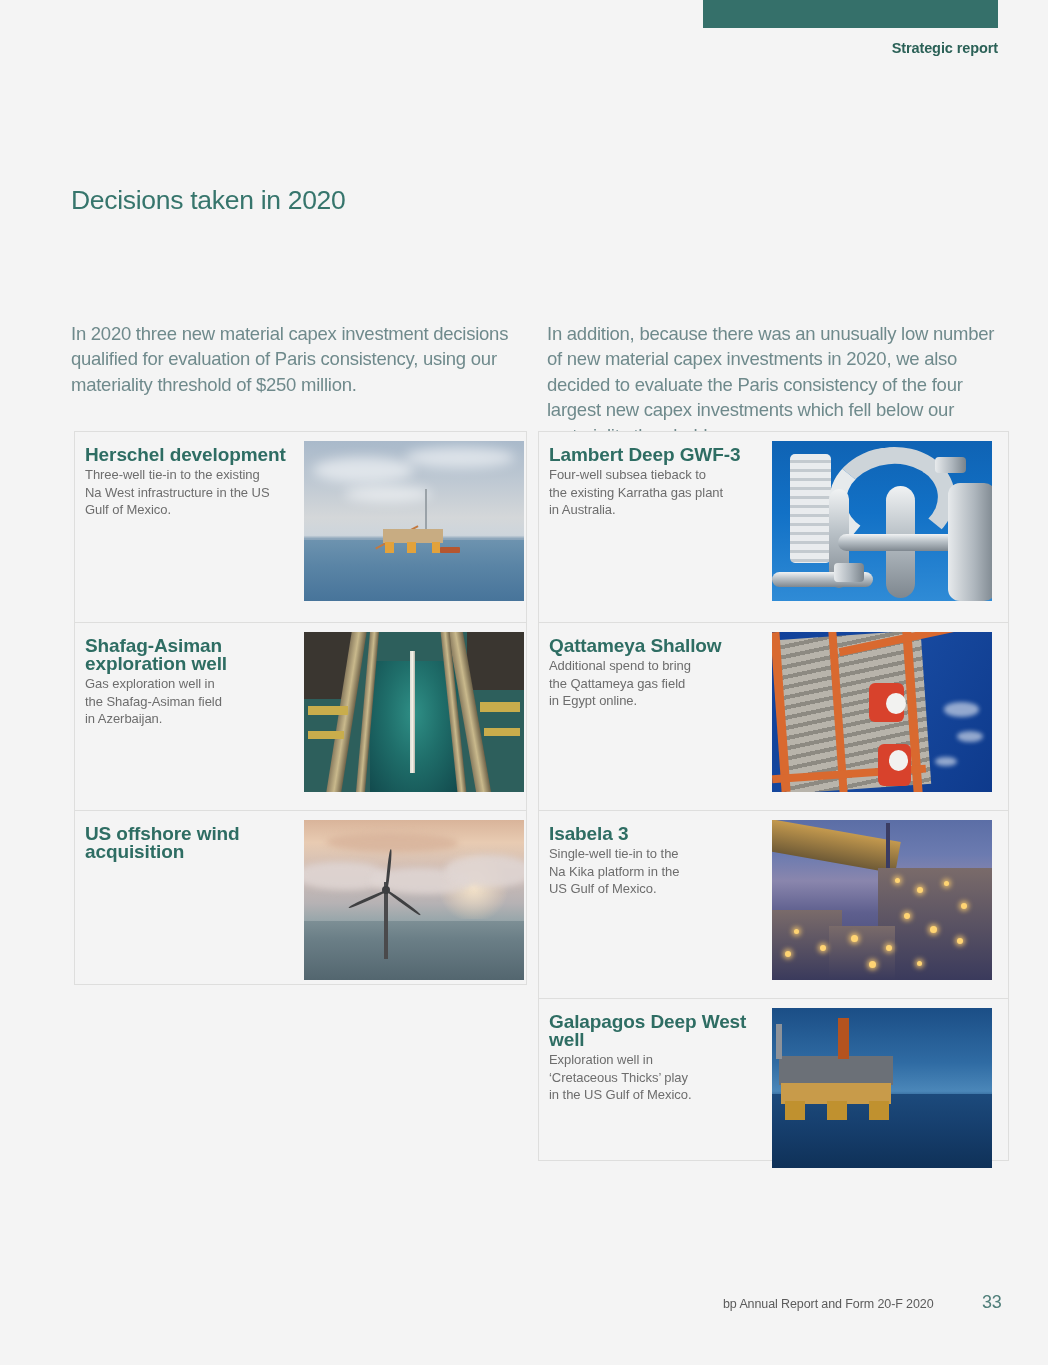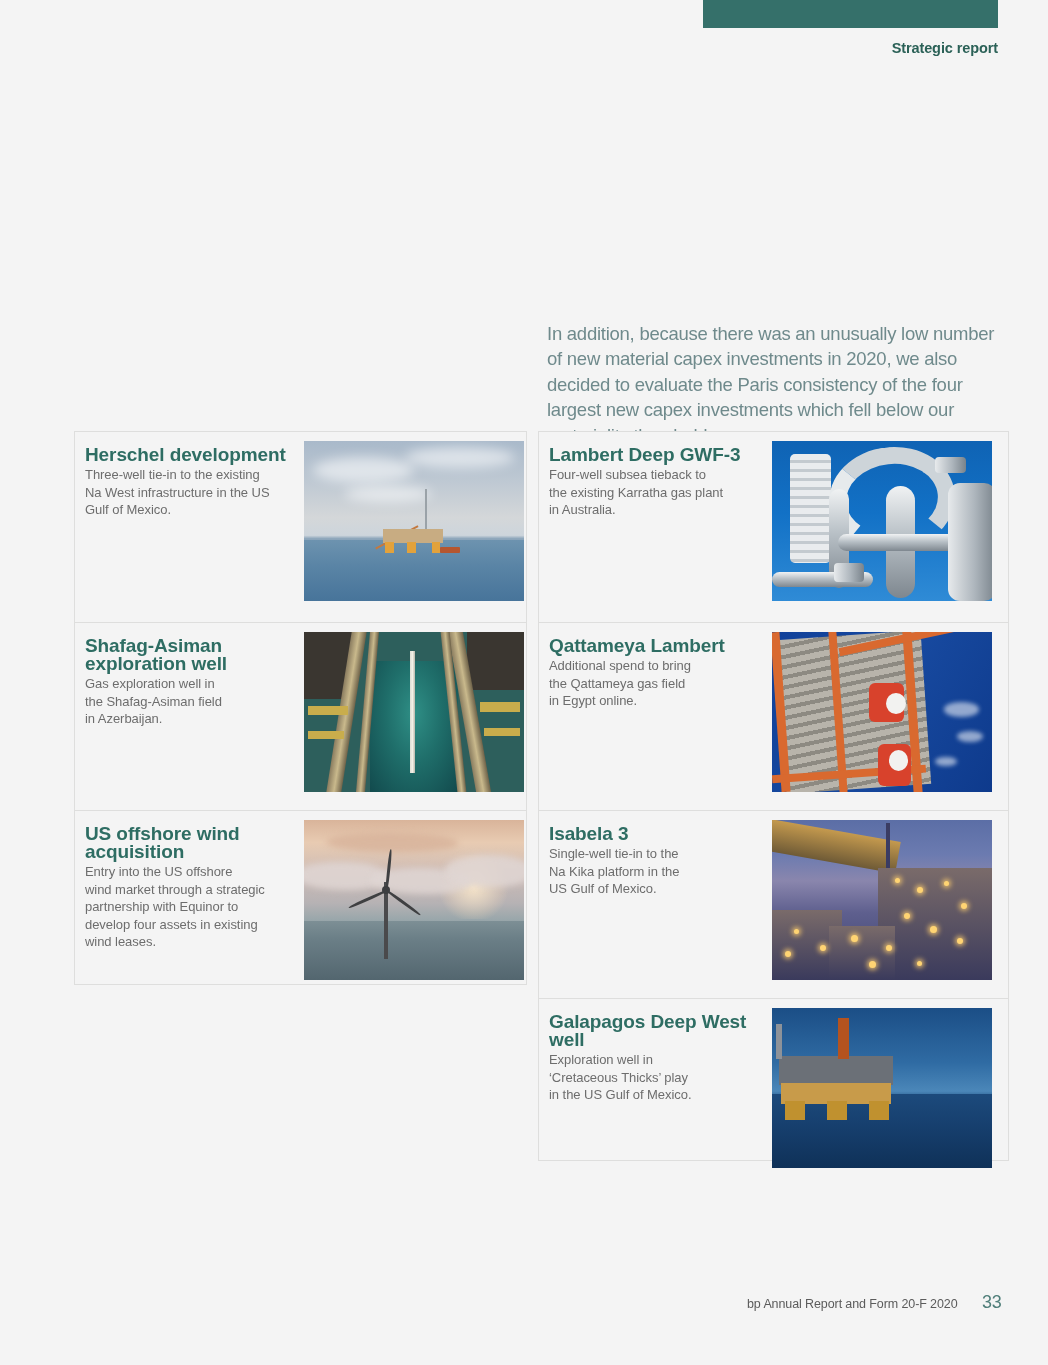--- a/index.html
+++ b/index.html
@@ -133,21 +133,20 @@
   .panel.right .card .thumb { margin-top: 9px; margin-left: 7px; }
 
   
   .footer-text {
     position: absolute;
     left: 723px;
     top: 1297px;
     font-size: 12.5px;
     color: #5b5b5b;
     letter-spacing: -0.1px;
-    margin-left: 24px;
   }
   .footer-page {
     position: absolute;
     left: 982px;
     top: 1292px;
     font-size: 18px;
     color: #4f7e79;
     letter-spacing: -0.2px;
   }
 
@@ -322,21 +321,23 @@
   }
 </style>
 </head>
 <body>
 
 <div class="page">
 
   <div class="header-bar"></div>
   <div class="header-label">Strategic report</div>
 
-
+  <h1 class="page-title">Decisions taken in 2020</h1>
+
+  <p class="intro left">In 2020 three new material capex investment decisions qualified for evaluation of Paris consistency, using our materiality threshold of $250 million.</p>
   <p class="intro right">In addition, because there was an unusually low number of new material capex investments in 2020, we also decided to evaluate the Paris consistency of the four largest new capex investments which fell below our materiality threshold.</p>
 
   <div class="panel left">
 
     <div class="card">
       <div class="card-body">
         <div class="card-title">Herschel development</div>
         <div class="card-desc">Three-well tie-in to the existing
 Na West infrastructure in the US
 Gulf of Mexico.</div>
@@ -377,25 +378,20 @@
         <div class="yellow" style="left:80%;top:44%;width:18%;height:6%;"></div>
         <div class="yellow" style="left:82%;top:60%;width:16%;height:5%;"></div>
         <div class="pipe-center"></div>
       </div>
     </div>
 
     <div class="card">
       <div class="card-body">
         <div class="card-title">US offshore wind
 acquisition</div>
-        <div class="card-desc">Entry into the US offshore
-wind market through a strategic
-partnership with Equinor to
-develop four assets in existing
-wind leases.</div>
       </div>
       <div class="thumb ph-wind">
         <div class="sun-glow"></div>
         <div class="cloudbank" style="left:-4%;top:26%;width:42%;height:18%;"></div>
         <div class="cloudbank" style="left:30%;top:30%;width:46%;height:16%;"></div>
         <div class="cloudbank" style="left:64%;top:22%;width:40%;height:20%;"></div>
         <div class="cloudbank" style="left:10%;top:8%;width:60%;height:12%;background:rgba(214,176,152,0.75);"></div>
         <div class="sea"></div>
         <div class="tower"></div>
         <div class="blade" style="transform:rotate(6deg);"></div>
@@ -424,21 +420,21 @@
         <div class="pipe" style="left:30%;top:58%;width:56%;height:11%;"></div>
         <div class="vessel" style="left:80%;top:26%;width:22%;height:74%;"></div>
         <div class="pipe" style="left:0;top:82%;width:46%;height:9%;"></div>
         <div class="vessel" style="left:28%;top:76%;width:14%;height:12%;border-radius:4px;"></div>
         <div class="vessel" style="left:74%;top:10%;width:14%;height:10%;border-radius:4px;"></div>
       </div>
     </div>
 
     <div class="card">
       <div class="card-body">
-        <div class="card-title">Qattameya Lambert</div>
+        <div class="card-title">Qattameya Shallow</div>
         <div class="card-desc">Additional spend to bring
 the Qattameya gas field
 in Egypt online.</div>
       </div>
       <div class="thumb ph-qatt">
         <div class="deck"></div>
         <div class="rail" style="left:2%;top:0;width:4%;height:100%;transform:rotate(-4deg);"></div>
         <div class="rail" style="left:28%;top:-4%;width:3.5%;height:108%;transform:rotate(-4deg);"></div>
         <div class="rail" style="left:62%;top:-4%;width:4%;height:108%;transform:rotate(-4deg);"></div>
         <div class="rail" style="left:0;top:86%;width:70%;height:5%;transform:rotate(-4deg);"></div>

